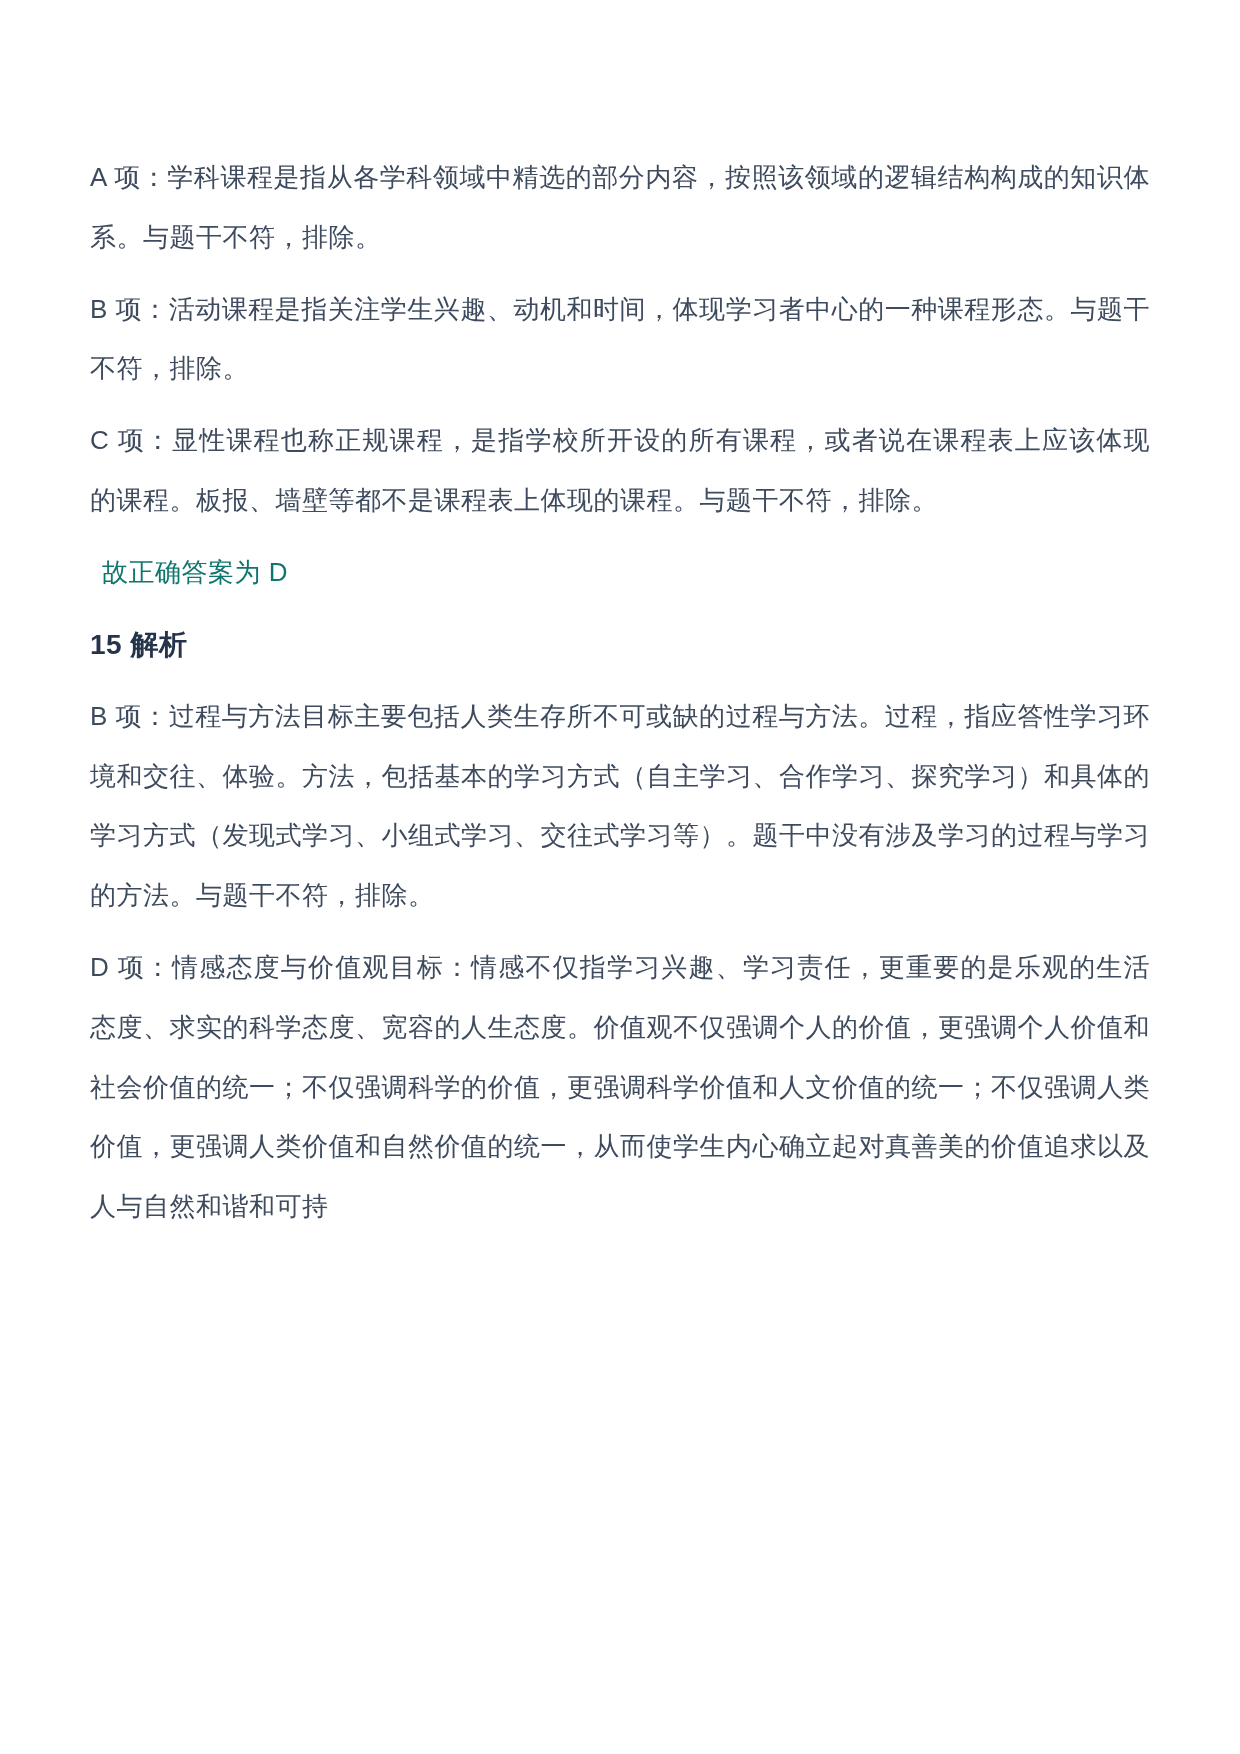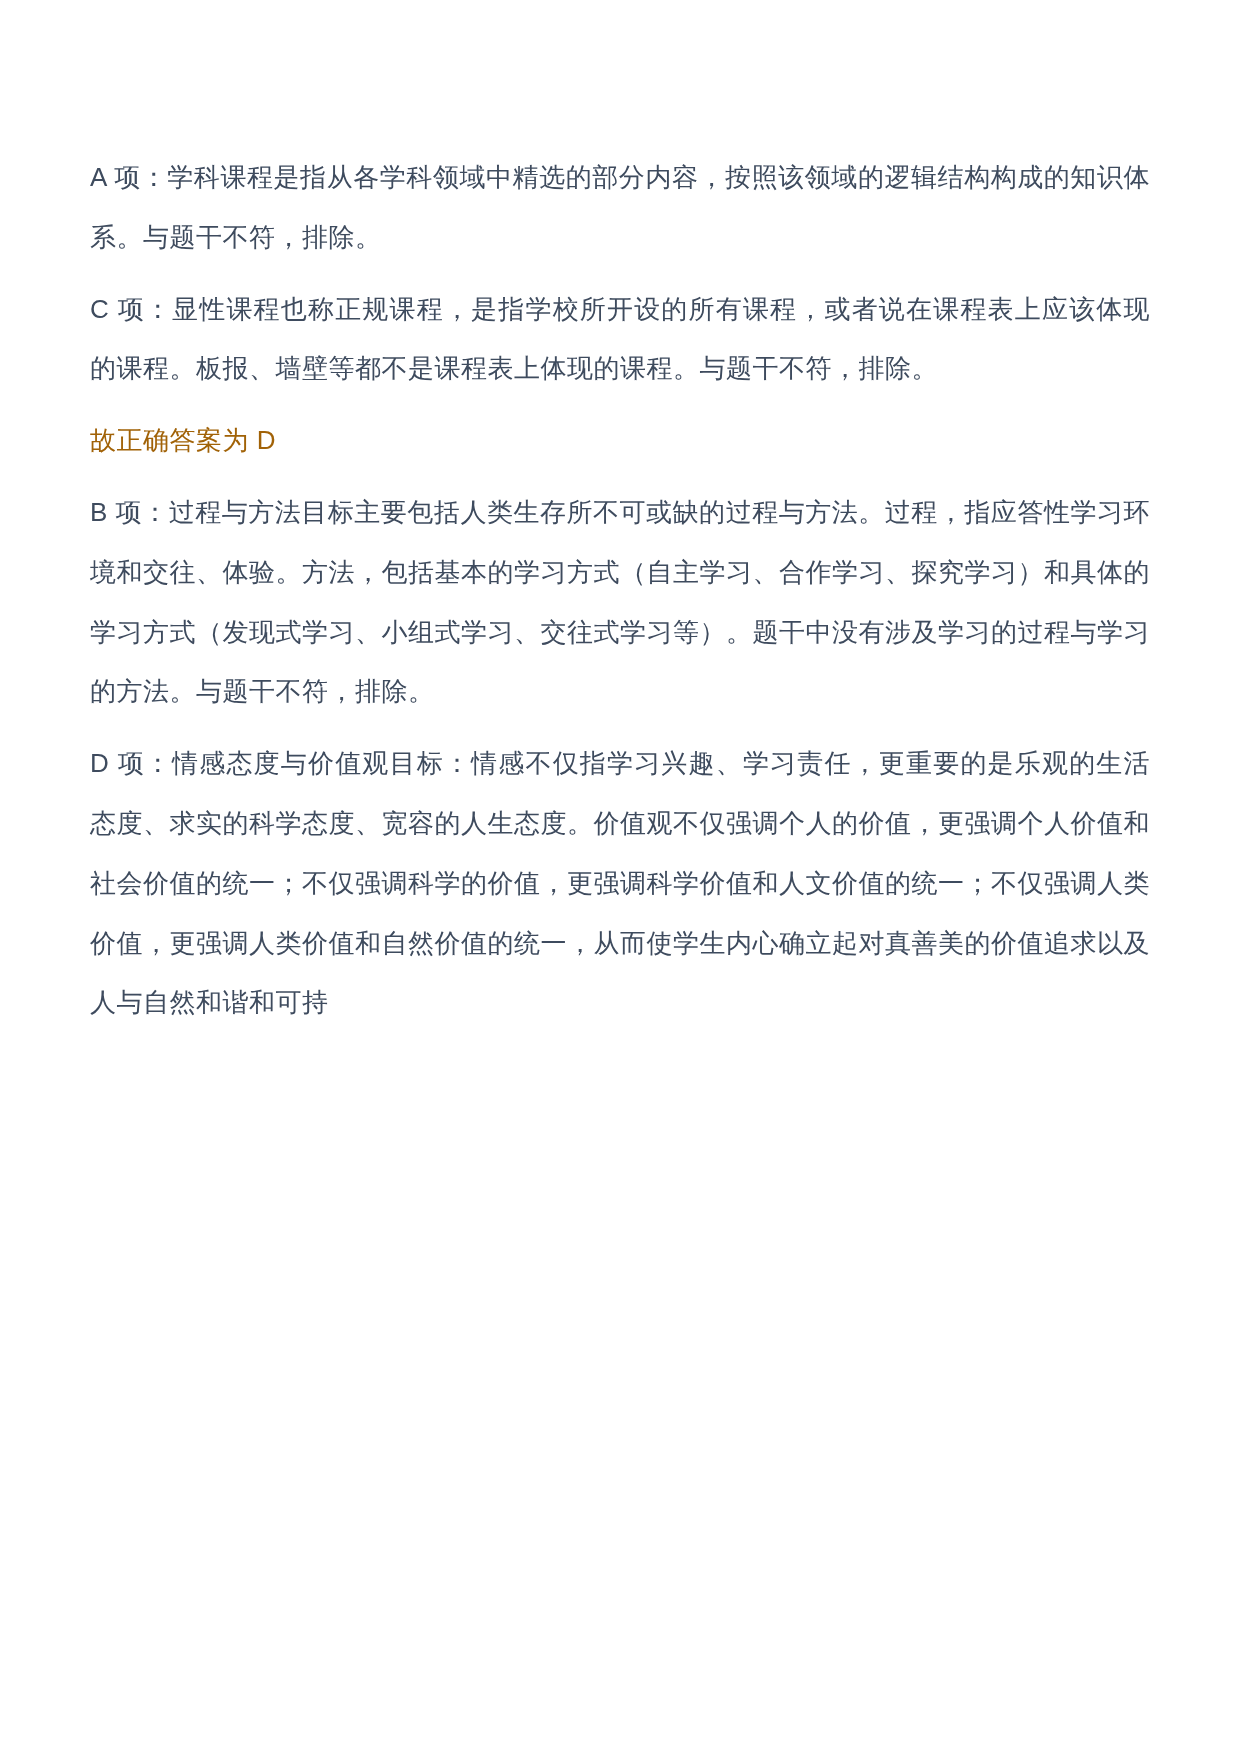--- a/index.html
+++ b/index.html
@@ -24,47 +24,49 @@
     margin: 0 0 12px 0;
     font-size: 26px;
     line-height: 2.3;
     color: #3e4b5e;
     text-align: justify;
     text-justify: inter-ideograph;
     text-align-last: left;
     letter-spacing: 0.5px;
   }
   .doc-line {
-    margin: 0 0 12px 0;
+    margin: 0 0 12px 12px;
     font-size: 26px;
     line-height: 2.3;
-    color: #a16207;
+    color: #0f766e;
     letter-spacing: 0.5px;
   }
   .doc-heading {
     margin: 0 0 12px 0;
     font-size: 28px;
     line-height: 2.15;
     font-weight: 700;
     color: #25344a;
     letter-spacing: 0.5px;
   }
 </style>
 </head>
 <body>
 
 <div class="page">
 
   <p class="doc-paragraph">A 项：学科课程是指从各学科领域中精选的部分内容，按照该领域的逻辑结构构成的知识体系。与题干不符，排除。</p>
 
+  <p class="doc-paragraph">B 项：活动课程是指关注学生兴趣、动机和时间，体现学习者中心的一种课程形态。与题干不符，排除。</p>
 
   <p class="doc-paragraph">C 项：显性课程也称正规课程，是指学校所开设的所有课程，或者说在课程表上应该体现的课程。板报、墙壁等都不是课程表上体现的课程。与题干不符，排除。</p>
 
   <p class="doc-line">故正确答案为 D</p>
 
+  <h2 class="doc-heading">15 解析</h2>
 
 
   <p class="doc-paragraph">B 项：过程与方法目标主要包括人类生存所不可或缺的过程与方法。过程，指应答性学习环境和交往、体验。方法，包括基本的学习方式（自主学习、合作学习、探究学习）和具体的学习方式（发现式学习、小组式学习、交往式学习等）。题干中没有涉及学习的过程与学习的方法。与题干不符，排除。</p>
 
 
   <p class="doc-paragraph">D 项：情感态度与价值观目标：情感不仅指学习兴趣、学习责任，更重要的是乐观的生活态度、求实的科学态度、宽容的人生态度。价值观不仅强调个人的价值，更强调个人价值和社会价值的统一；不仅强调科学的价值，更强调科学价值和人文价值的统一；不仅强调人类价值，更强调人类价值和自然价值的统一，从而使学生内心确立起对真善美的价值追求以及人与自然和谐和可持</p>
 
 </div>
 
 </body></html>

